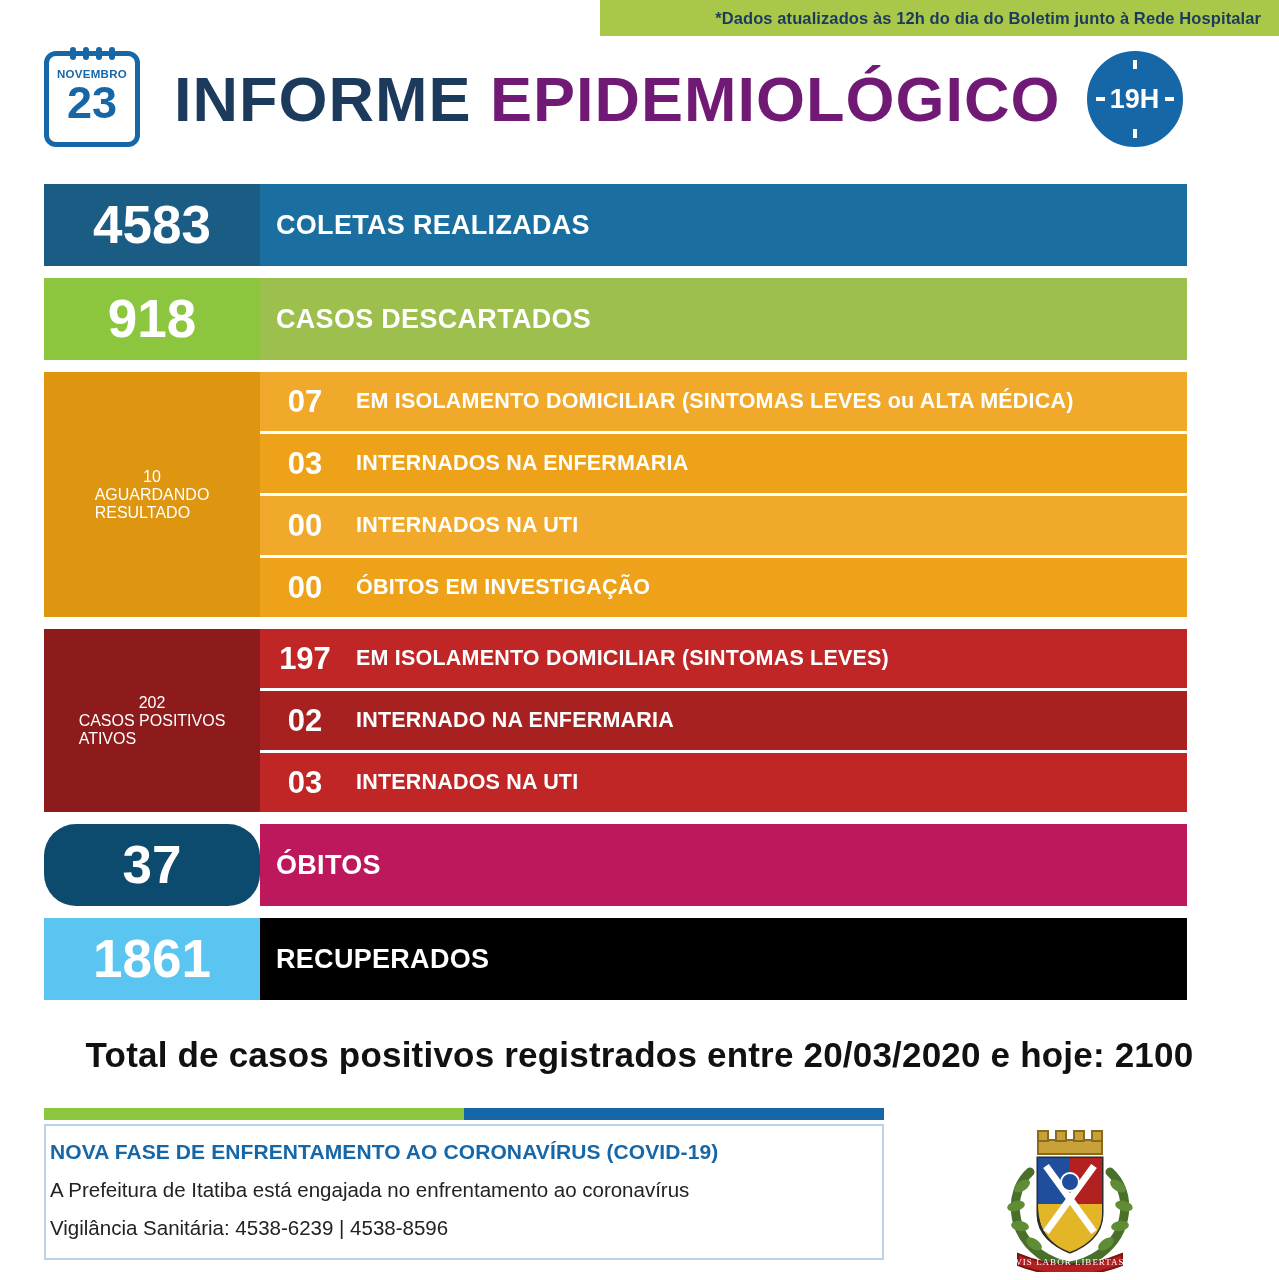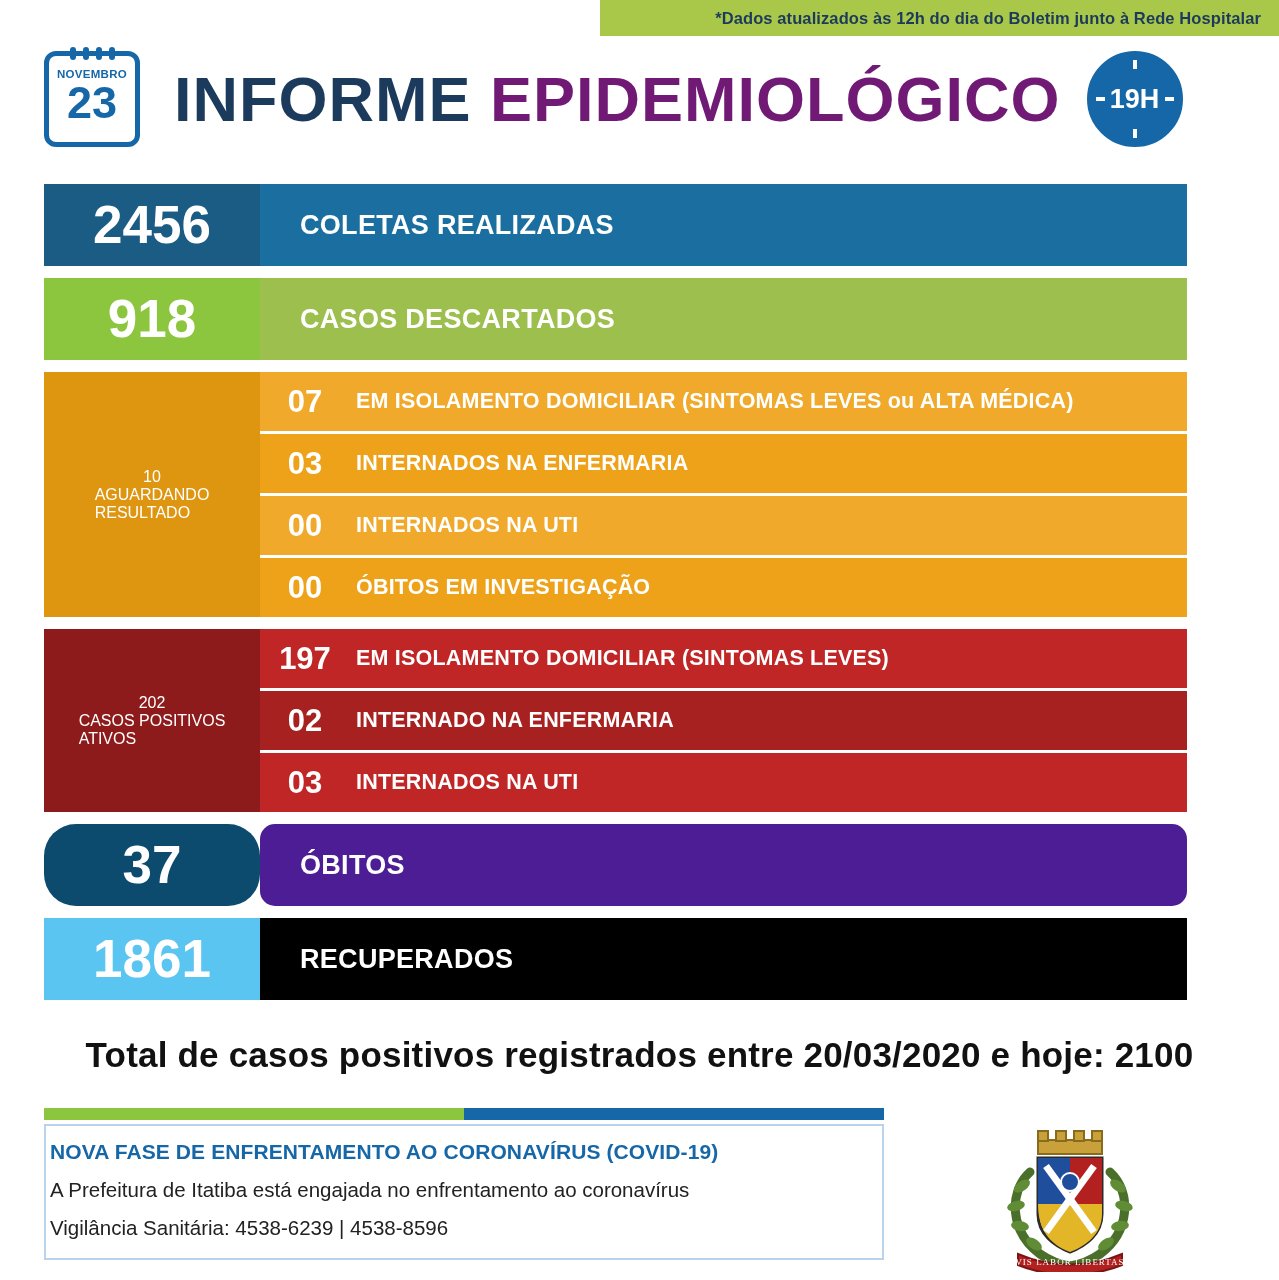--- a/index.html
+++ b/index.html
@@ -108,38 +108,38 @@
   }
   .row .num-box .big {
     font-size: 53px; font-weight: bold; line-height: 1.02;
   }
   .row .label-box {
     flex: 1;
     display: flex; align-items: center;
     color: #fff;
     font-size: 27px; font-weight: bold;
     letter-spacing: .3px;
-    padding-left: 40px;
+    padding-left: 16px;
   }
 
   .h-simple .num-box, .h-simple .label-box { height: 82px; }
 
   
   .c-blue-dark  { background: #1b5c85; }
   .c-blue-mid   { background: #1a6fa0; }
   .c-green-dark { background: #8cc63e; }
   .c-green-mid  { background: #9dbf4e; }
   .c-orange-dark{ background: #de9510; }
   .c-orange-mid { background: #eda21a; }
   .c-orange-light{ background: #f0a92a; }
   .c-red-dark   { background: #8e1b1b; }
   .c-red-mid    { background: #a82121; justify-content: center; }
   .c-red-light  { background: #c02626; }
   .c-gray-dark  { background: #0c4a6e; border-radius: 32px; }
-  .c-gray-mid   { background: #4c1d95; border-radius: 15px; }
+  .c-gray-mid   { background: #be185d; }
   .c-cyan-dark  { background: #5bc5f2; }
   .c-cyan-mid   { background: #000000; }
 
   
   .group { display: flex; margin-bottom: 12px; }
   .group .num-box { width: 216px; flex: none;
     display: flex; flex-direction: column;
     align-items: center; justify-content: center; color: #fff; }
   .group .sublist { flex: 1; display: flex; flex-direction: column; }
   .subrow { display: flex; align-items: center; margin-bottom: 3px; }
@@ -223,21 +223,21 @@
     <span class="tick t-left"></span>
       <span class="tick t-right"></span>
     <span>19H</span>
   </div>
 </div>
 
 <div class="rows">
 
   <div class="row h-simple">
     <div class="num-box c-blue-dark">
-      <div class="big">2456</div>
+      <div class="big">4583</div>
     </div>
     <div class="label-box c-blue-mid">COLETAS REALIZADAS</div>
   </div>
 
   <div class="row h-simple">
     <div class="num-box c-green-dark">
       <div class="big">918</div>
     </div>
     <div class="label-box c-green-mid">CASOS DESCARTADOS</div>
   </div>

